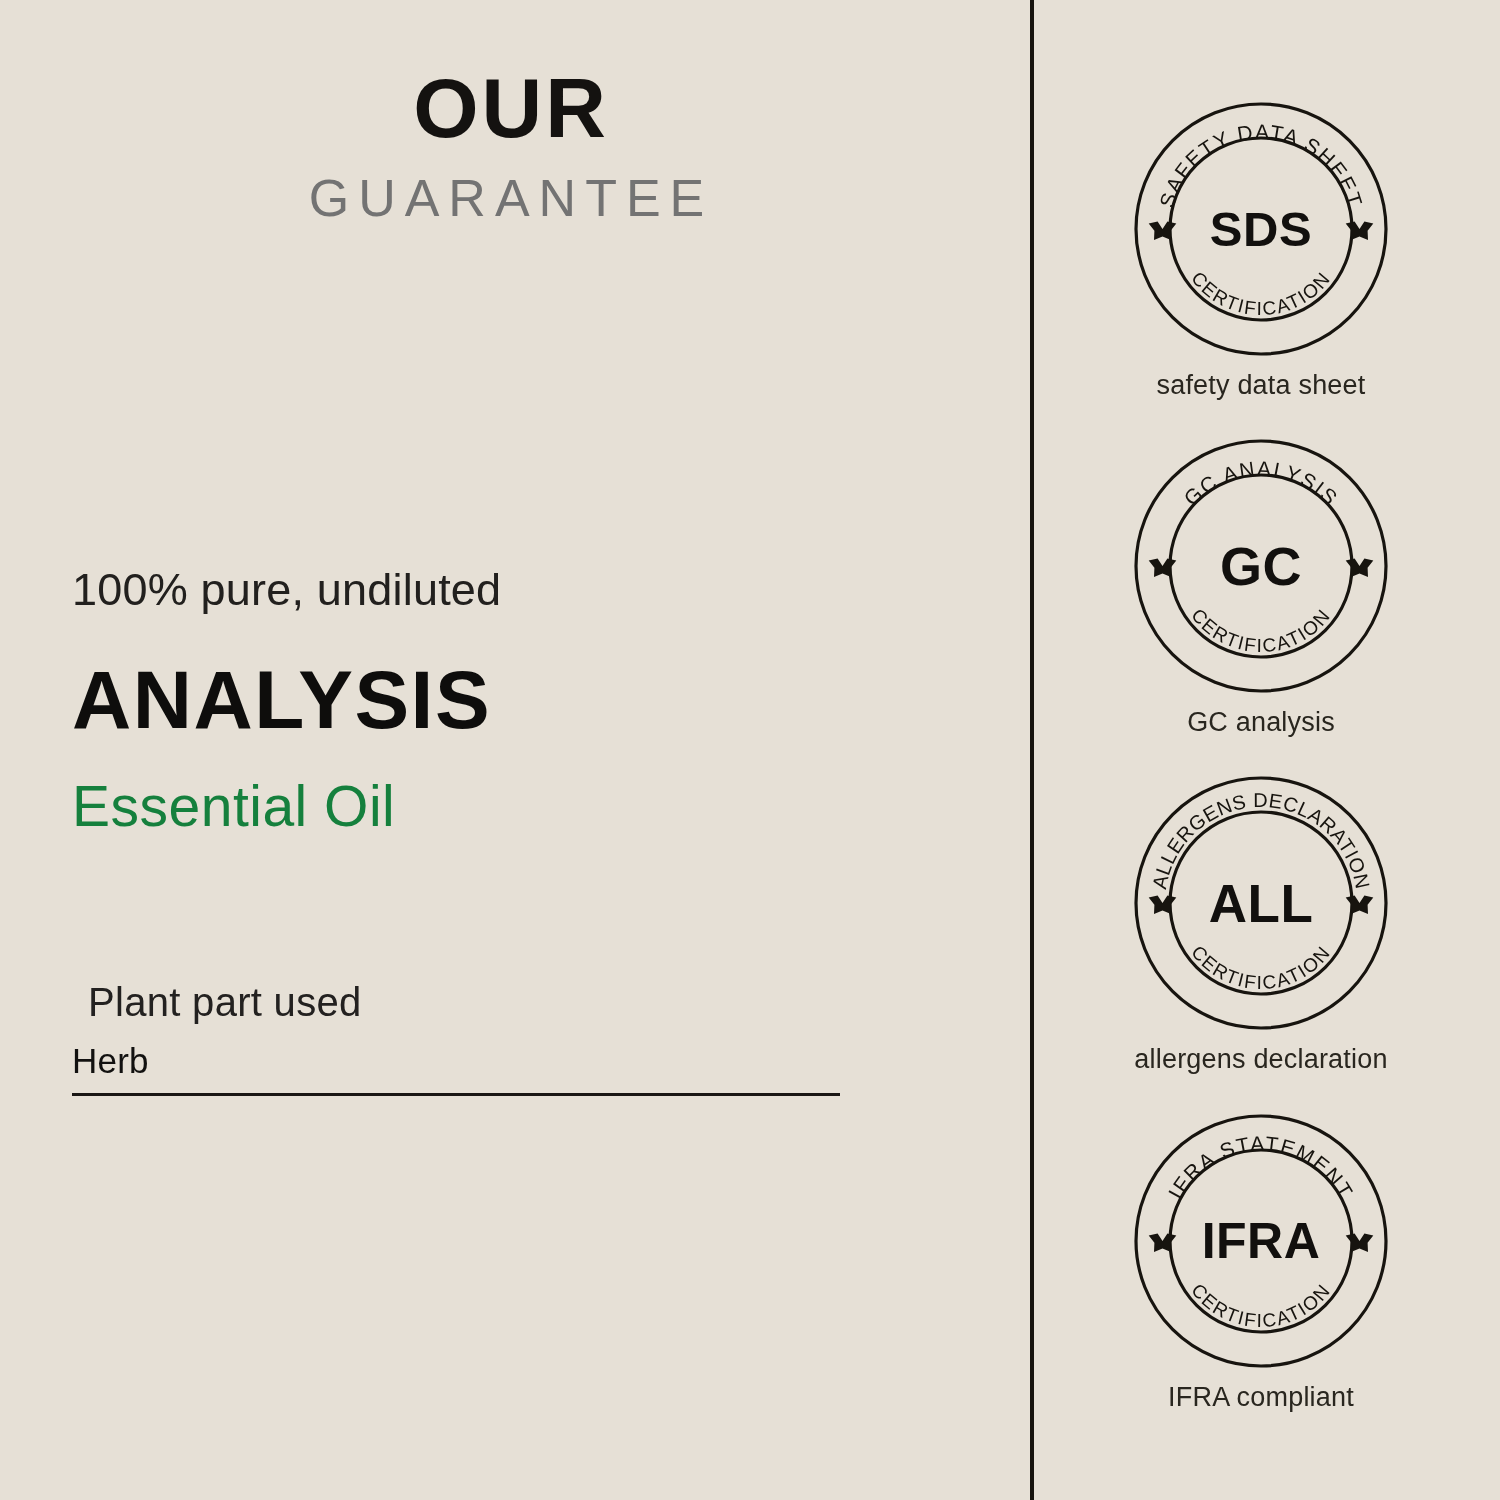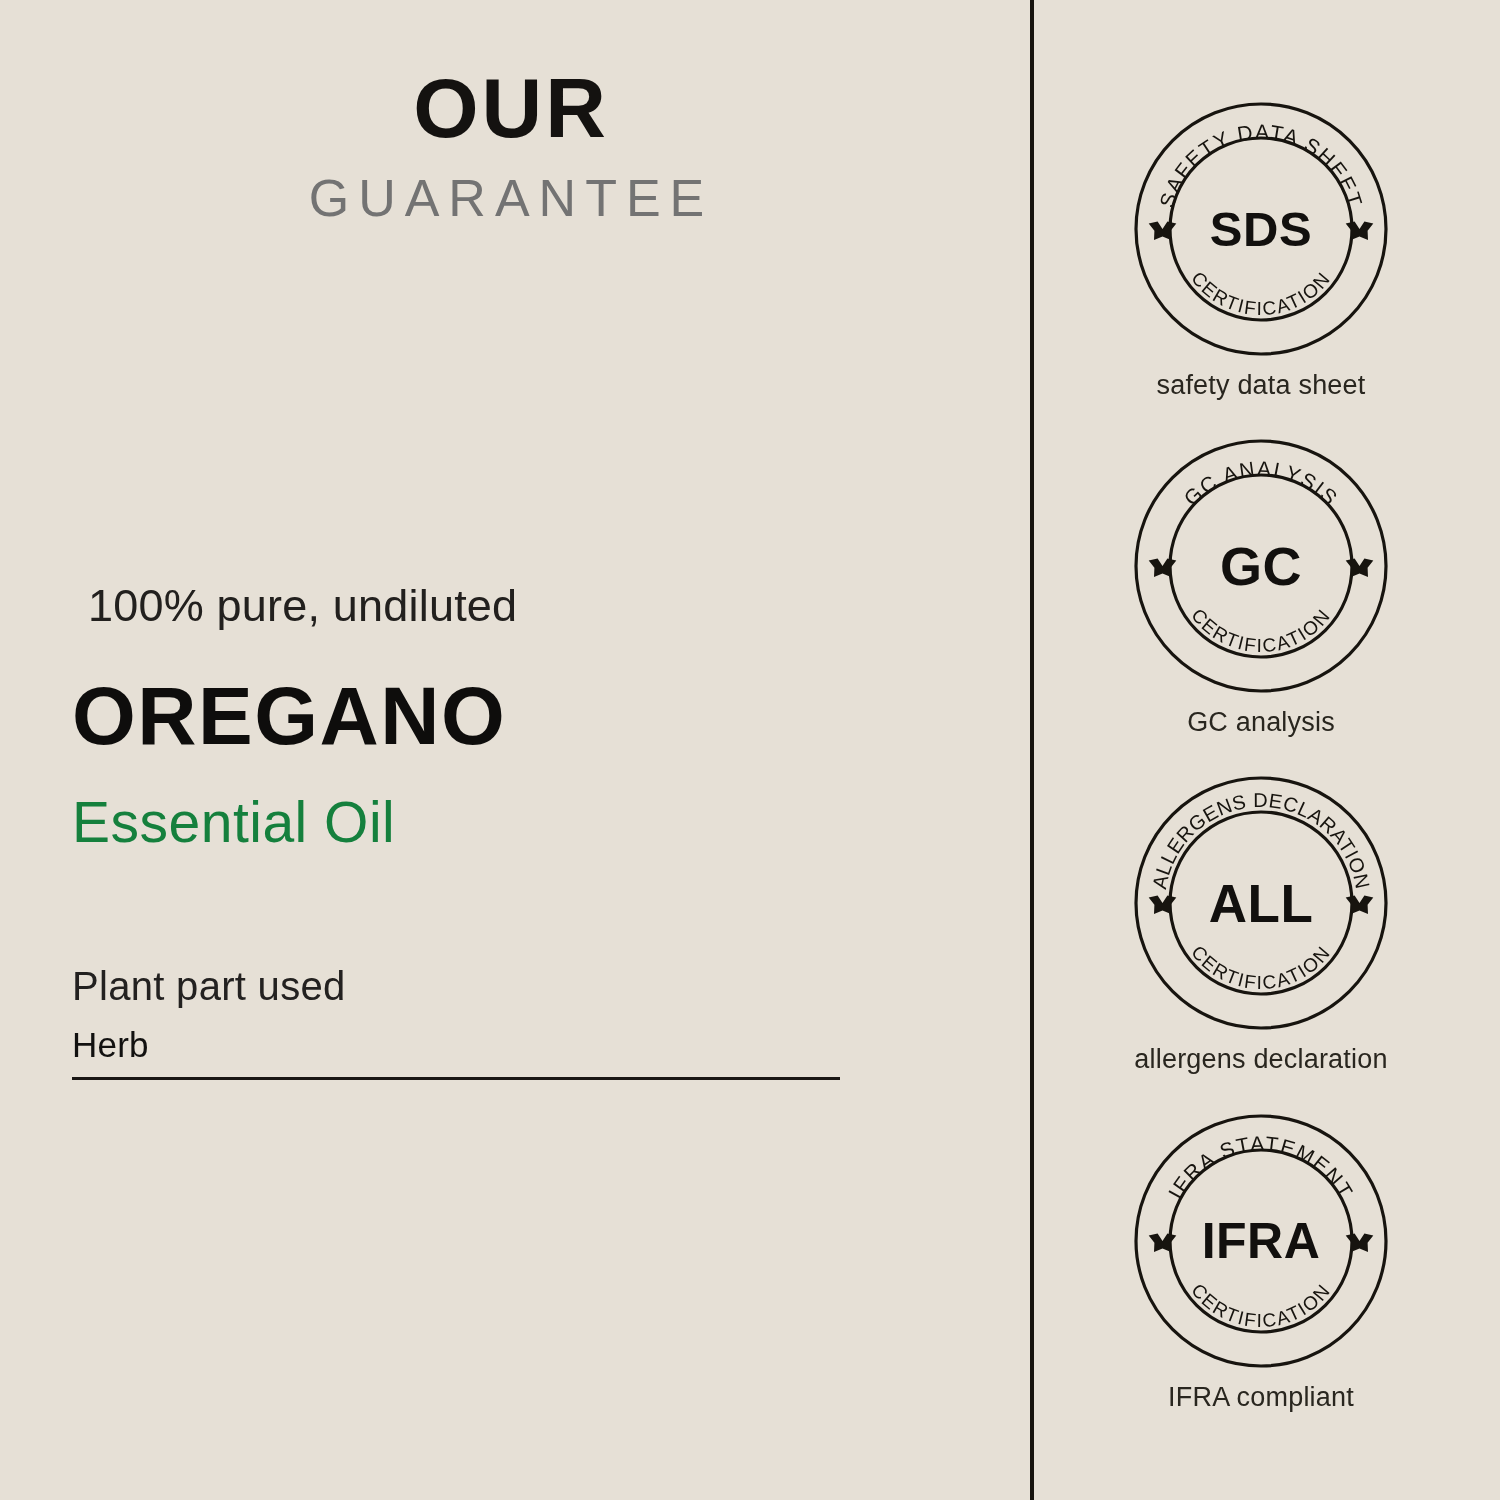--- a/index.html
+++ b/index.html
@@ -60,21 +60,21 @@
     top: 565px;
     left: 72px;
     width: 860px;
   }
   .purity-line {
     font-size: 45px;
     font-weight: 300;
     letter-spacing: 0.2px;
     line-height: 1.1;
     color: #22201e;
-    margin: 16px;
+    margin: 0;
   }
   .product-name {
     font-size: 82px;
     font-weight: 700;
     letter-spacing: 1.5px;
     line-height: 1.05;
     margin: 42px 0 0 0;
     color: #0e0d0c;
   }
   .product-type {
@@ -99,21 +99,21 @@
   }
   .spec-item + .spec-item {
     margin-top: 80px;
   }
   .spec-label {
     font-size: 40px;
     font-weight: 300;
     letter-spacing: 0.3px;
     line-height: 1.15;
     color: #232120;
-    margin: 0;
+    margin: 16px;
   }
   .spec-value {
     font-size: 35px;
     font-weight: 400;
     letter-spacing: 0.2px;
     line-height: 1.15;
     color: #121110;
     margin: 16px 0 0 0;
   }
 
@@ -174,21 +174,21 @@
 
   <div class="left-panel">
 
     <div class="heading-block">
       <div class="heading-main">OUR</div>
       <div class="heading-sub">GUARANTEE</div>
     </div>
 
     <div class="product-block">
       <div class="purity-line">100% pure, undiluted</div>
-      <div class="product-name">OREGANO</div>
+      <div class="product-name">ANALYSIS</div>
       <div class="product-type">Essential Oil</div>
     </div>
 
     <div class="spec-list">
       <div class="spec-item">
         <div class="spec-label">Plant part used</div>
         <div class="spec-value">Herb</div>
       </div>
     </div>
 

